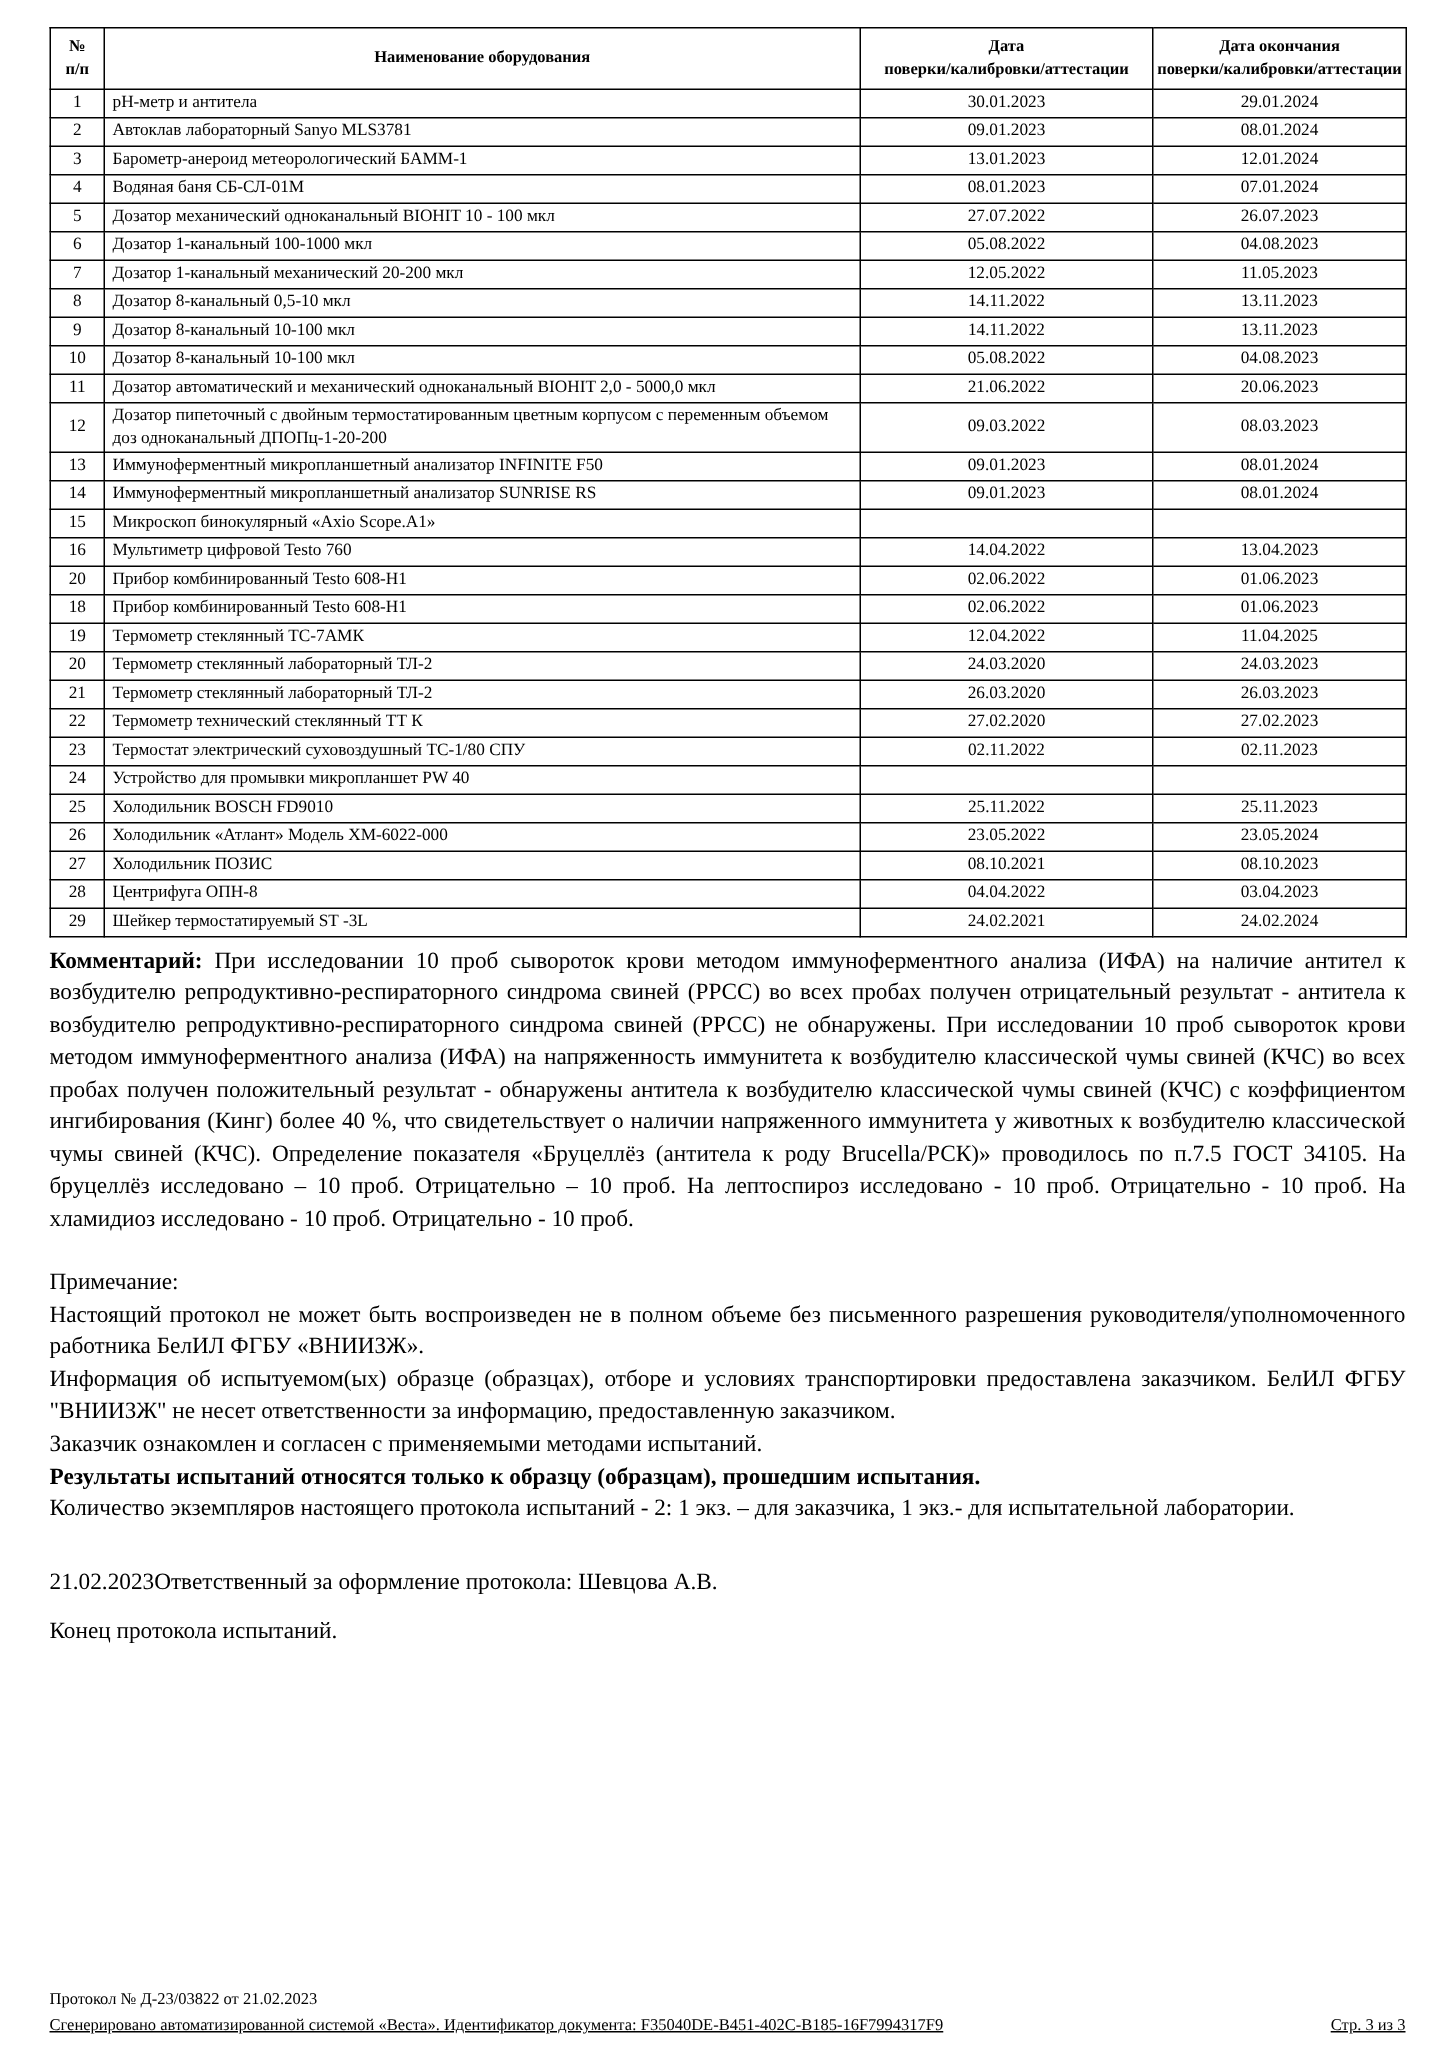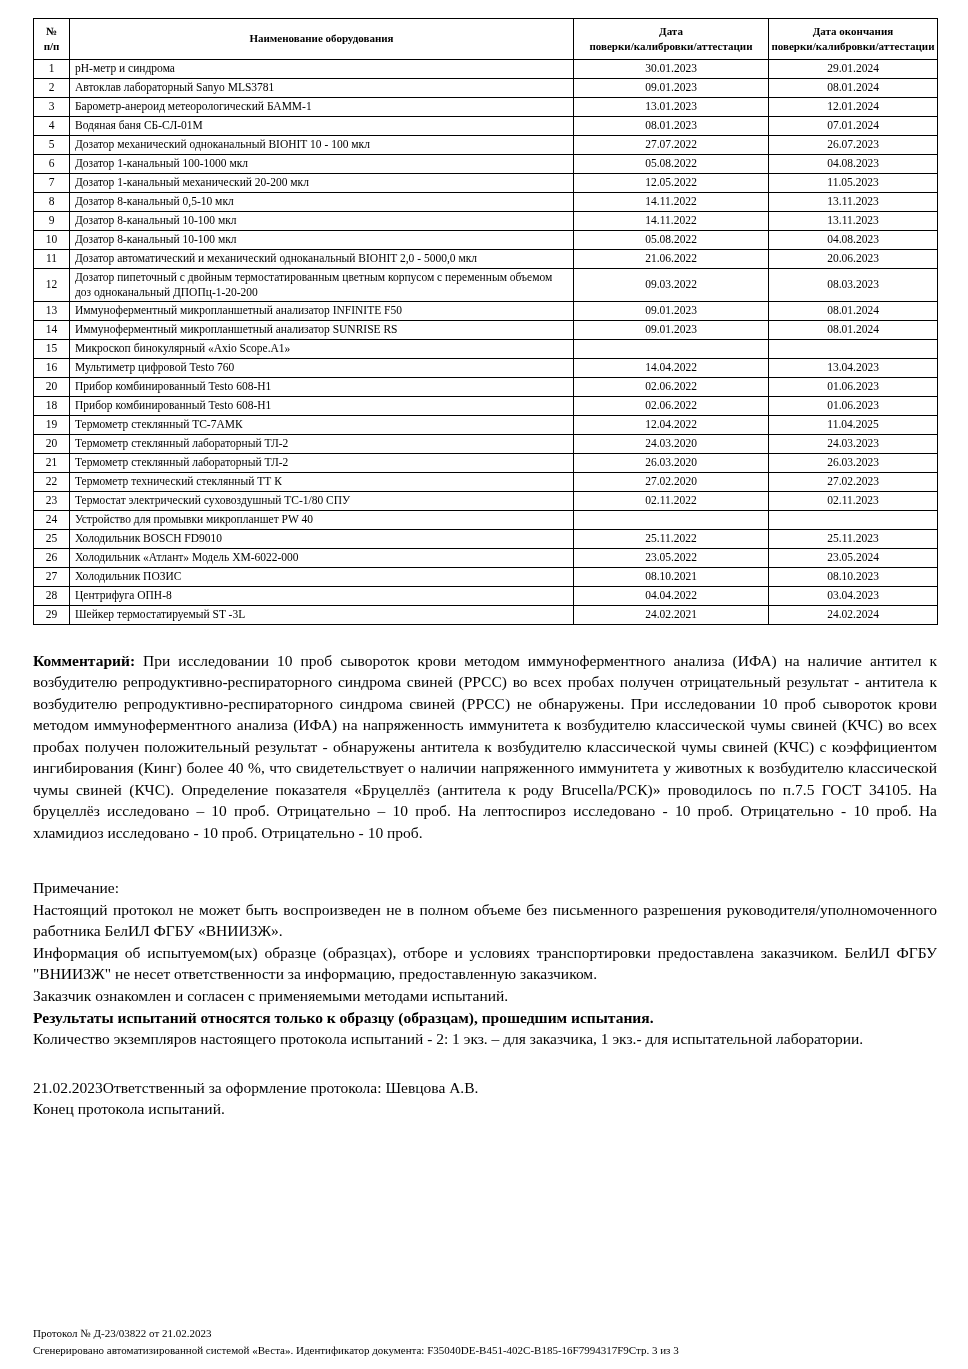--- a/index.html
+++ b/index.html
@@ -32,41 +32,43 @@
     line-height: 1.35;
   }
   .equip td {
     font-size: 11.5px;
     padding: 1px 5px;
     line-height: 1.3;
     height: 16px;
   }
   .equip td.c { text-align: center; }
   .equip td.l { text-align: left; }
-  .body-text { font-size: 15.5px; line-height: 1.39; }
+  .body-text { font-size: 15.5px; line-height: 1.39; margin-top: 12px; }
   .just { text-align: justify; }
   p { margin: 0; }
-  .commentary { margin-top: 25px; }
-  .notes { margin-top: 34px; }
+  .commentary { margin-top: 5px; }
+  .notes { margin-top: 21px; }
   .bold { font-weight: bold; }
   .sig-row {
     display: flex;
     justify-content: flex-start;
     margin-top: 27px;
   }
   .footer {
     position: absolute;
     left: 33px;
     right: 31px;
     bottom: 10px;
     font-size: 11px;
     line-height: 1.55;
   }
   .footer-row {
     display: flex;
+    justify-content: space-between;
+    text-decoration: underline;
   }
 </style>
 </head>
 <body>
 
 <div class="page">
 
   <table class="equip">
     <colgroup>
       <col style="width:36px">
@@ -87,21 +89,21 @@
         </th>
         <th>
           <span>Дата окончания</span><br>
           <span>поверки/калибровки/аттестации</span>
         </th>
       </tr>
     </thead>
     <tbody id="equipment-rows">
         <tr>
           <td class="c">1</td>
-          <td class="l">pH-метр и синдрома</td>
+          <td class="l">pH-метр и антитела</td>
           <td class="c">30.01.2023</td>
           <td class="c">29.01.2024</td>
         </tr>
         <tr>
           <td class="c">2</td>
           <td class="l">Автоклав лабораторный Sanyo MLS3781</td>
           <td class="c">09.01.2023</td>
           <td class="c">08.01.2024</td>
         </tr>
         <tr>

